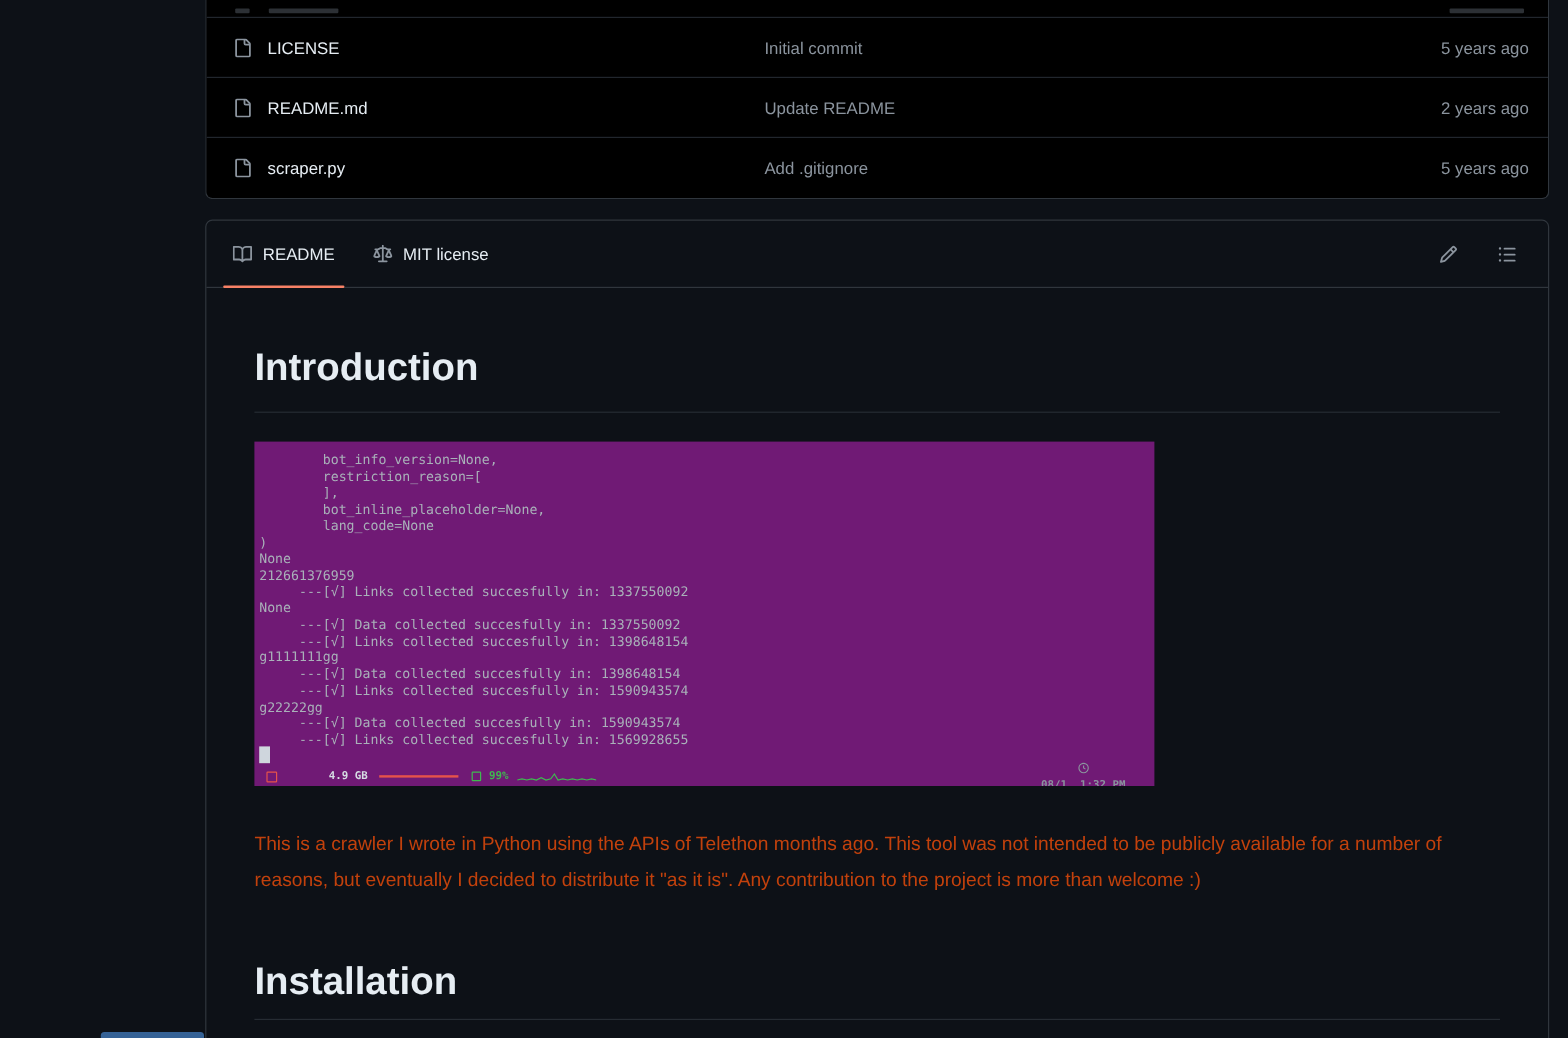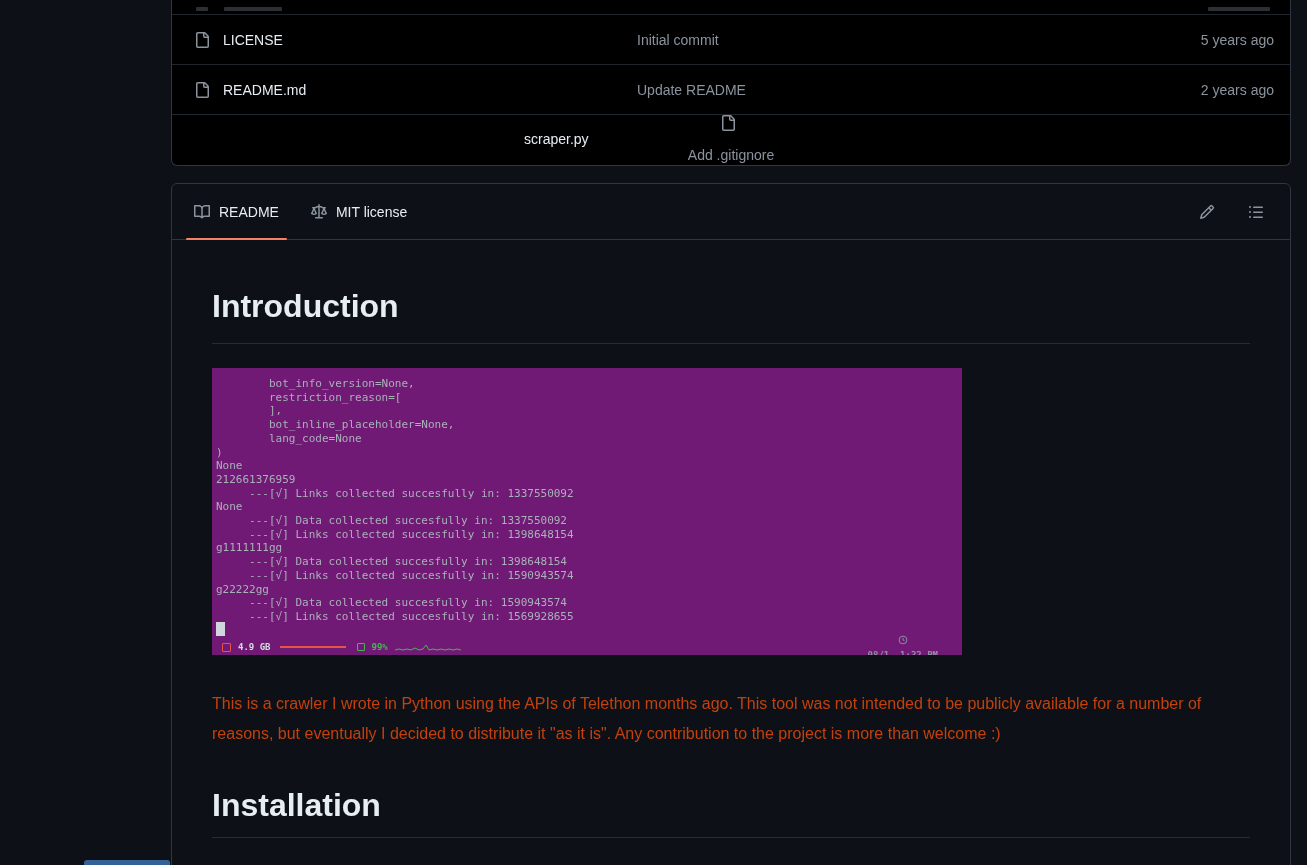--- a/index.html
+++ b/index.html
@@ -20,21 +20,21 @@
   .clipped-row { height:15px; border-bottom:1px solid #21262d; position:relative; }
   .frag { position:absolute; bottom:3px; height:4px; background:#57606a; opacity:.5; border-radius:1px; }
   .frag-icon  { left:24px;  width:12px; }
   .frag-name  { left:52px;  width:58px; }
   .frag-right { right:20px; width:62px; }
 
   .file-row {
     height:50px; display:flex; align-items:center;
     padding:0 16px; border-bottom:1px solid #21262d; font-size:14px;
   }
-  .file-row:last-child { border-bottom:0;flex-direction:column; }
+  .file-row:last-child { border-bottom:0; }
   .file-icon { width:16px; height:16px; margin:0 13px 0 6px; color:#8b949e; flex:none; }
   .file-name { width:414px; color:#e6edf3; cursor:pointer; }
   .file-message { flex:1; color:#8b949e; cursor:pointer; }
   .file-age { color:#8b949e; text-align:right; min-width:120px; }
 
   
   .readme-card { margin-top:17px; border:1px solid #30363d; border-radius:6px; background:#0d1117; }
   .readme-header {
     display:flex; align-items:center; height:56px;
     border-bottom:1px solid #30363d; padding:0 10px 0 6px; position:relative;
@@ -56,42 +56,42 @@
     background:none; border:0; border-radius:6px; color:#8b949e; cursor:pointer;
   }
   .icon-btn svg { width:16px; height:16px; }
 
   
   .markdown-body { padding:46px 40px 40px 40px; font-size:16px; }
   .md-h1 {
     font-size:32px; font-weight:700; line-height:40px; margin:0;
     padding-bottom:17px; border-bottom:1px solid #262c33; color:#e6edf3;
   }
-  .md-h1.install { margin-top:36px; padding-bottom:12px; }
+  .md-h1.install { margin-top:48px; padding-bottom:12px; }
   .md-p { margin:34px 0 0 0; line-height:30px; color:#c2410c; max-width:1040px; }
 
   
   .terminal {
     margin-top:24px; width:750px; height:287px; background:#701a75; position:relative;
     font-family:"DejaVu Sans Mono",monospace; color:#a9b1b9; overflow:hidden; cursor:pointer;
   }
   .terminal pre {
     margin:0; padding:9px 0 0 4px; font-size:11px; line-height:13.7px;
     font-family:inherit; white-space:pre;
   }
   .term-cursor {
     position:absolute; left:4px; top:254px; width:9px; height:14px; background:#cfd6dd;
   }
   .term-status {
     position:absolute; left:0; right:0; bottom:0; height:16px;
     display:flex; align-items:center; gap:7px; padding:0 10px;
     font-size:9px; font-weight:bold;
   }
   .mem-icon { width:9px; height:9px; border:1.5px solid #e5534b; border-radius:1px; flex:none; }
-  .mem-text { color:#d6dde3; }
+  .mem-text { color:#d6dde3;margin-left:36px; }
   .red-line { width:66px; height:2px; background:#e5534b; margin-left:2px; flex:none; }
   .cpu-icon { width:8px; height:8px; border:1.5px solid #3fb950; border-radius:1px; margin-left:4px; flex:none; }
   .cpu-text { color:#3fb950; }
   .sparkline { width:66px; height:12px; flex:none; }
   .status-right { margin-left:auto; display:flex; align-items:center; gap:5px; color:#8b949e; padding-right:14px;flex-direction:column; }
   .status-right svg { width:10px; height:10px; }
 
   
   .bottom-fragment {
     position:absolute; left:84px; bottom:0; width:86px; height:5px;

